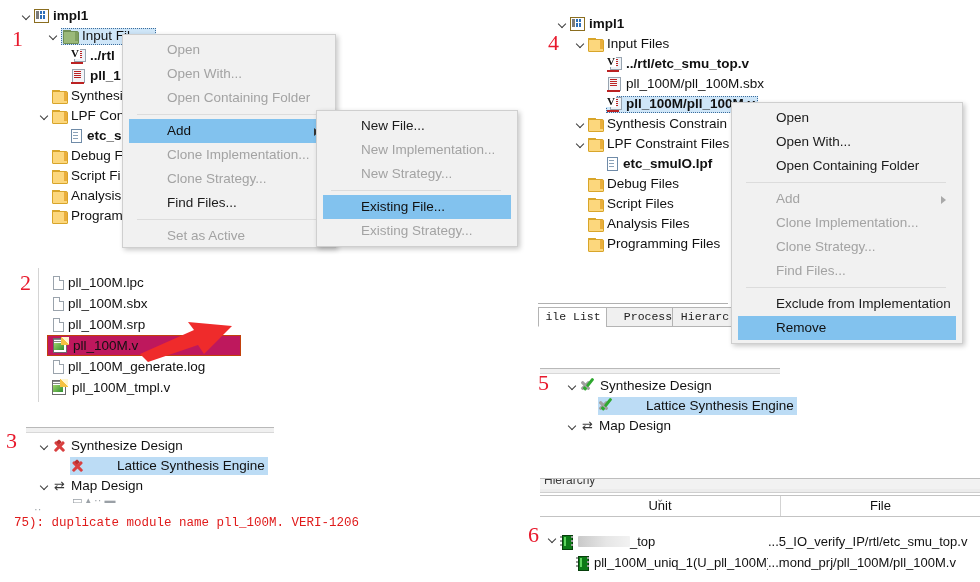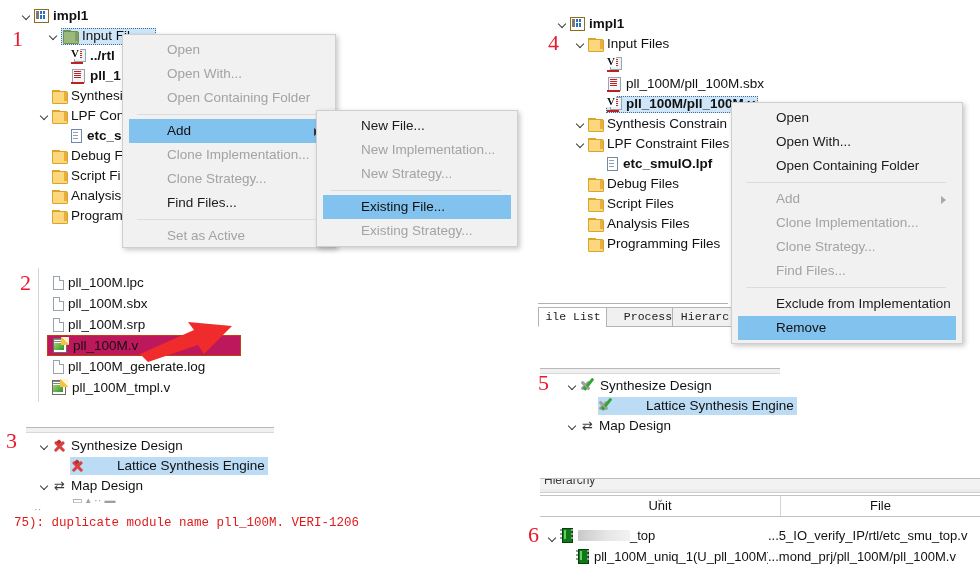--- a/index.html
+++ b/index.html
@@ -139,21 +139,21 @@
   .tab{
     position:absolute;height:18px;line-height:18px;background:#f0f0f0;border:1px solid #b4b4b4;
     font-family:"Liberation Mono","DejaVu Sans Mono",monospace;font-size:11.5px;color:#222;
     text-align:center;
   }
   .tab.active{background:#fff;border-bottom-color:#fff;}
   .hhead{position:absolute;display:flex;border-top:1px solid #c3c3c3;border-bottom:1px solid #c3c3c3;background:#fff;height:20px;}
   .hhead .hc{height:20px;line-height:20px;text-align:center;font-size:13px;color:#111;border-right:1px solid #d3d3d3;position:relative;}
   .hhead .hc:last-child{border-right:none;}
   .hhead .sortmark{position:absolute;left:50%;top:-7px;margin-left:-4px;color:#7a7a7a;font-size:10px;}
-  .hrow{position:absolute;display:flex;align-items:flex-start;height:21px;}
+  .hrow{position:absolute;display:flex;align-items:flex-end;height:21px;}
   .hcell{font-size:13px;color:#111;white-space:nowrap;overflow:hidden;}
   .redact{display:inline-block;width:52px;height:11px;vertical-align:-1px;
     background:linear-gradient(90deg,#c9c9c9,#e6e6e6 55%,#f2f2f2);border-radius:1px;}
 
   .errline{position:absolute;color:#e01b1b;
     font-family:"Liberation Mono","DejaVu Sans Mono",monospace;font-size:12.5px;white-space:nowrap;}
 
   .ghost{position:absolute;color:#9aa0a6;font-size:11px;overflow:hidden;white-space:nowrap;}
 
   
@@ -423,20 +423,21 @@
     <span class="lbl">Input Files</span>
   </div>
   <div class="row bold" style="padding-left:36px;">
     <span class="chev empty"></span>
     <span class="ico ic-v">
         <i class="pg"></i>
         <i class="lines"></i>
         <i class="base"></i>
         <i class="vv">V</i>
       </span>
+    <span class="lbl">../rtl/etc_smu_top.v</span>
   </div>
   <div class="row" style="padding-left:36px;">
     <span class="chev empty"></span>
     <span class="ico ic-sbx">
         <i class="pg"></i>
         <i class="lines"></i>
         <i class="base"></i>
       </span>
     <span class="lbl">pll_100M/pll_100M.sbx</span>
   </div>

